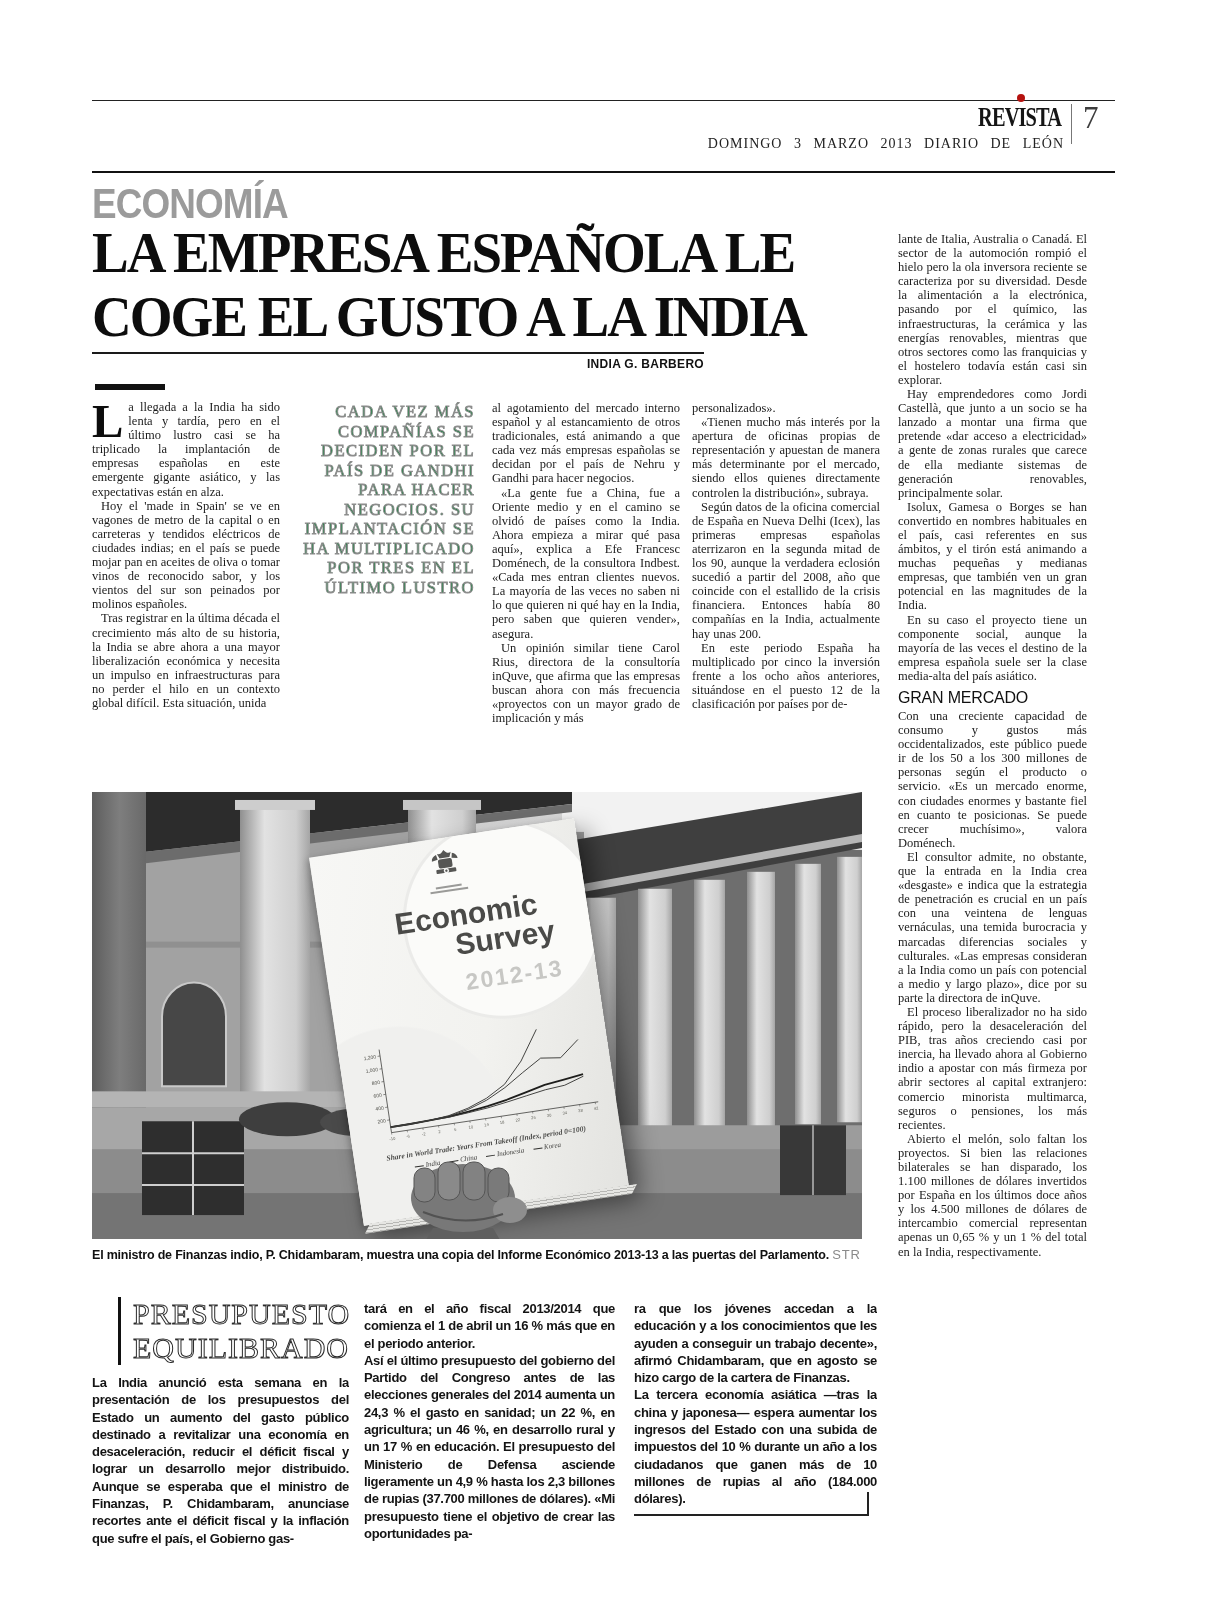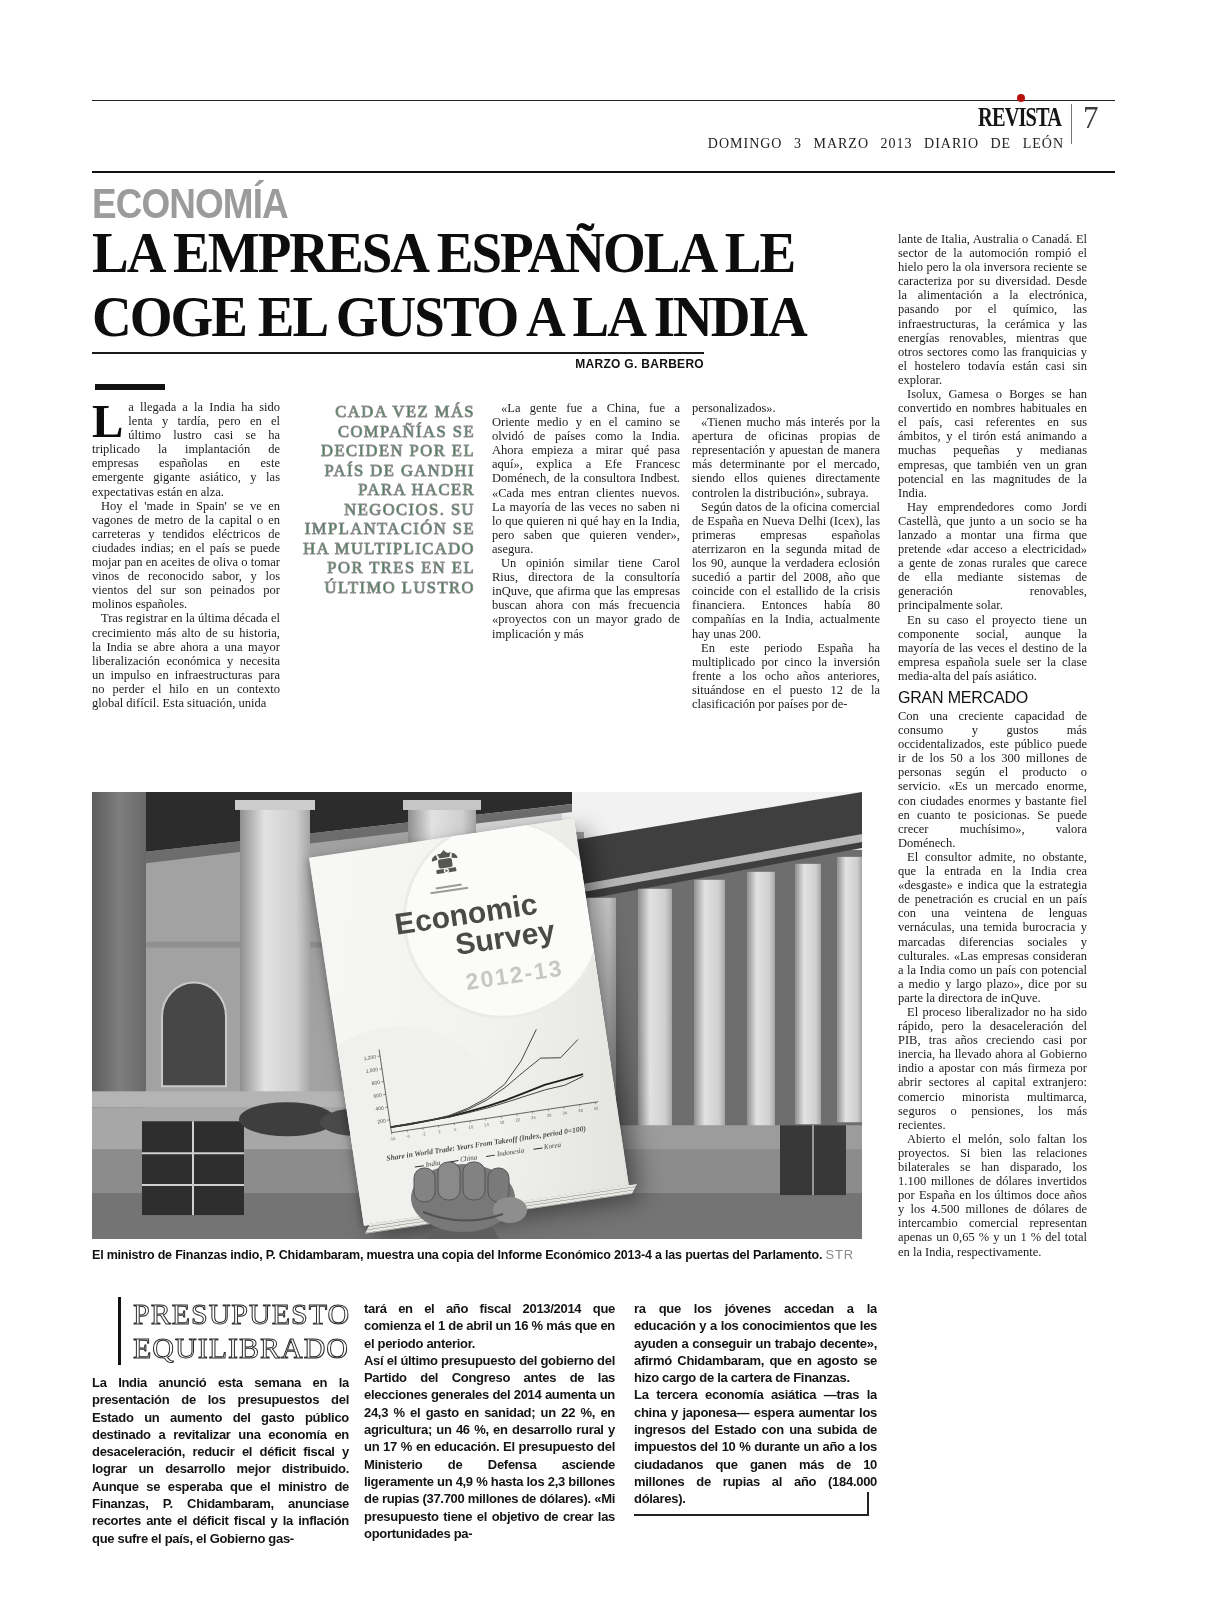--- a/index.html
+++ b/index.html
@@ -106,47 +106,48 @@
   <div class="logo-dot"></div>
   <div class="mast-divider"></div>
   <div class="page-number">7</div>
   <div class="dateline">DOMINGO  3  MARZO  2013  DIARIO DE LEÓN</div>
   <div class="rule-section"></div>
 
   <div class="kicker">ECONOMÍA</div>
   <h1 class="headline"><span>LA EMPRESA ESPAÑOLA LE</span><br>
     <span>COGE EL GUSTO A LA INDIA</span></h1>
   <div class="byline-rule"></div>
-  <div class="byline">MARZO G. BARBERO</div>
+  <div class="byline">INDIA G. BARBERO</div>
   <div class="col-bar"></div>
 
   <div class="bodycol col1">
     <p class="has-drop"><span class="dropcap">L</span><span>a llegada a la India ha sido lenta y tardía, pero en el último lustro casi se ha triplicado la implantación de empresas españolas en este emergente gigante asiático, y las expectativas están en alza.</span></p>
     <p class="indent">Hoy el 'made in Spain' se ve en vagones de metro de la capital o en carreteras y tendidos eléctricos de ciudades indias; en el país se puede mojar pan en aceites de oliva o tomar vinos de reconocido sabor, y los vientos del sur son peinados por molinos españoles.</p>
     <p class="indent">Tras registrar en la última década el crecimiento más alto de su historia, la India se abre ahora a una mayor liberalización económica y necesita un impulso en infraestructuras para no perder el hilo en un contexto global difícil. Esta situación, unida</p>
   </div>
 
   <div class="pullquote">CADA VEZ MÁS COMPAÑÍAS SE DECIDEN POR EL PAÍS DE GANDHI PARA HACER NEGOCIOS. SU IMPLANTACIÓN SE HA MULTIPLICADO POR TRES EN EL ÚLTIMO LUSTRO</div>
 
   <div class="bodycol col3">
+    <p>al agotamiento del mercado interno español y al estancamiento de otros tradicionales, está animando a que cada vez más empresas españolas se decidan por el país de Nehru y Gandhi para hacer negocios.</p>
     <p class="indent">«La gente fue a China, fue a Oriente medio y en el camino se olvidó de países como la India. Ahora empieza a mirar qué pasa aquí», explica a Efe Francesc Doménech, de la consultora Indbest. «Cada mes entran clientes nuevos. La mayoría de las veces no saben ni lo que quieren ni qué hay en la India, pero saben que quieren vender», asegura.</p>
     <p class="indent">Un opinión similar tiene Carol Rius, directora de la consultoría inQuve, que afirma que las empresas buscan ahora con más frecuencia «proyectos con un mayor grado de implicación y más</p>
   </div>
 
   <div class="bodycol col4">
     <p>personalizados».</p>
     <p class="indent">«Tienen mucho más interés por la apertura de oficinas propias de representación y apuestan de manera más determinante por el mercado, siendo ellos quienes directamente controlen la distribución», subraya.</p>
     <p class="indent">Según datos de la oficina comercial de España en Nueva Delhi (Icex), las primeras empresas españolas aterrizaron en la segunda mitad de los 90, aunque la verdadera eclosión sucedió a partir del 2008, año que coincide con el estallido de la crisis financiera. Entonces había 80 compañías en la India, actualmente hay unas 200.</p>
     <p class="indent">En este periodo España ha multiplicado por cinco la inversión frente a los ocho años anteriores, situándose en el puesto 12 de la clasificación por países por de-</p>
   </div>
 
   <div class="bodycol rail">
     <p>lante de Italia, Australia o Canadá. El sector de la automoción rompió el hielo pero la ola inversora reciente se caracteriza por su diversidad. Desde la alimentación a la electrónica, pasando por el químico, las infraestructuras, la cerámica y las energías renovables, mientras que otros sectores como las franquicias y el hostelero todavía están casi sin explorar.</p>
+    <p class="indent">Hay emprendedores como Jordi Castellà, que junto a un socio se ha lanzado a montar una firma que pretende «dar acceso a electricidad» a gente de zonas rurales que carece de ella mediante sistemas de generación renovables, principalmente solar.</p>
     <p class="indent">Isolux, Gamesa o Borges se han convertido en nombres habituales en el país, casi referentes en sus ámbitos, y el tirón está animando a muchas pequeñas y medianas empresas, que también ven un gran potencial en las magnitudes de la India.</p>
-    <p class="indent">Hay emprendedores como Jordi Castellà, que junto a un socio se ha lanzado a montar una firma que pretende «dar acceso a electricidad» a gente de zonas rurales que carece de ella mediante sistemas de generación renovables, principalmente solar.</p>
     <p class="indent">En su caso el proyecto tiene un componente social, aunque la mayoría de las veces el destino de la empresa española suele ser la clase media-alta del país asiático.</p>
     <h3 class="subhead">GRAN MERCADO</h3>
     <p>Con una creciente capacidad de consumo y gustos más occidentalizados, este público puede ir de los 50 a los 300 millones de personas según el producto o servicio. «Es un mercado enorme, con ciudades enormes y bastante fiel en cuanto te posicionas. Se puede crecer muchísimo», valora Doménech.</p>
     <p class="indent">El consultor admite, no obstante, que la entrada en la India crea «desgaste» e indica que la estrategia de penetración es crucial en un país con una veintena de lenguas vernáculas, una temida burocracia y marcadas diferencias sociales y culturales. «Las empresas consideran a la India como un país con potencial a medio y largo plazo», dice por su parte la directora de inQuve.</p>
     <p class="indent">El proceso liberalizador no ha sido rápido, pero la desaceleración del PIB, tras años creciendo casi por inercia, ha llevado ahora al Gobierno indio a apostar con más firmeza por abrir sectores al capital extranjero: comercio minorista multimarca, seguros o pensiones, los más recientes.</p>
     <p class="indent">Abierto el melón, solo faltan los proyectos. Si bien las relaciones bilaterales se han disparado, los 1.100 millones de dólares invertidos por España en los últimos doce años y los 4.500 millones de dólares de intercambio comercial representan apenas un 0,65 % y un 1 % del total en la India, respectivamente.</p>
   </div>
 
   <div class="photo">
     <svg class="photo-bg" viewBox="0 0 770 448" preserveAspectRatio="none">
@@ -302,21 +303,21 @@
       <ellipse cx="85" cy="48" rx="52" ry="34" fill="#787878"></ellipse>
       <rect x="36" y="18" width="21" height="34" rx="10" fill="#838383" stroke="#555555" stroke-width="1"></rect>
       <rect x="60" y="12" width="22" height="38" rx="10" fill="#8a8a8a" stroke="#555555" stroke-width="1"></rect>
       <rect x="85" y="12" width="22" height="38" rx="10" fill="#828282" stroke="#555555" stroke-width="1"></rect>
       <rect x="110" y="18" width="21" height="34" rx="10" fill="#7a7a7a" stroke="#555555" stroke-width="1"></rect>
       <ellipse cx="132" cy="60" rx="17" ry="13" fill="#8e8e8e"></ellipse>
       <path d="M45,62 q40,16 80,2" fill="none" stroke="#525252" stroke-width="2"></path>
     </svg>
   </div>
 
-  <div class="caption"><span>El ministro de Finanzas indio,  P. Chidambaram, muestra una copia del Informe Económico 2013-4 a las puertas del Parlamento.</span> <span class="credit">STR</span></div>
+  <div class="caption"><span>El ministro de Finanzas indio,  P. Chidambaram, muestra una copia del Informe Económico 2013-13 a las puertas del Parlamento.</span> <span class="credit">STR</span></div>
 
   <div class="box-vrule"></div>
   <div class="box-title"><span>PRESUPUESTO</span><br>
     <span>EQUILIBRADO</span></div>
   <div class="boxcol box-col1">
     <p>La India anunció esta semana en la presentación de los presupuestos del Estado un aumento del gasto público destinado a revitalizar una economía en desaceleración, reducir el déficit fiscal y lograr un desarrollo mejor distribuido. Aunque se esperaba que el ministro de Finanzas, P. Chidambaram, anunciase recortes ante el déficit fiscal y la inflación que sufre el país, el Gobierno gas-</p>
   </div>
   <div class="boxcol box-col2">
     <p>tará en el año fiscal 2013/2014 que comienza el 1 de abril un 16 % más que en el periodo anterior.</p>
     <p>Así el último presupuesto del gobierno del Partido del Congreso antes de las elecciones generales del 2014 aumenta un 24,3 % el gasto en sanidad; un 22 %, en agricultura; un 46 %, en desarrollo rural y un 17 % en educación. El presupuesto del Ministerio de Defensa asciende ligeramente un 4,9 % hasta los 2,3 billones de rupias (37.700 millones de dólares). «Mi presupuesto tiene el objetivo de crear las oportunidades pa-</p>

